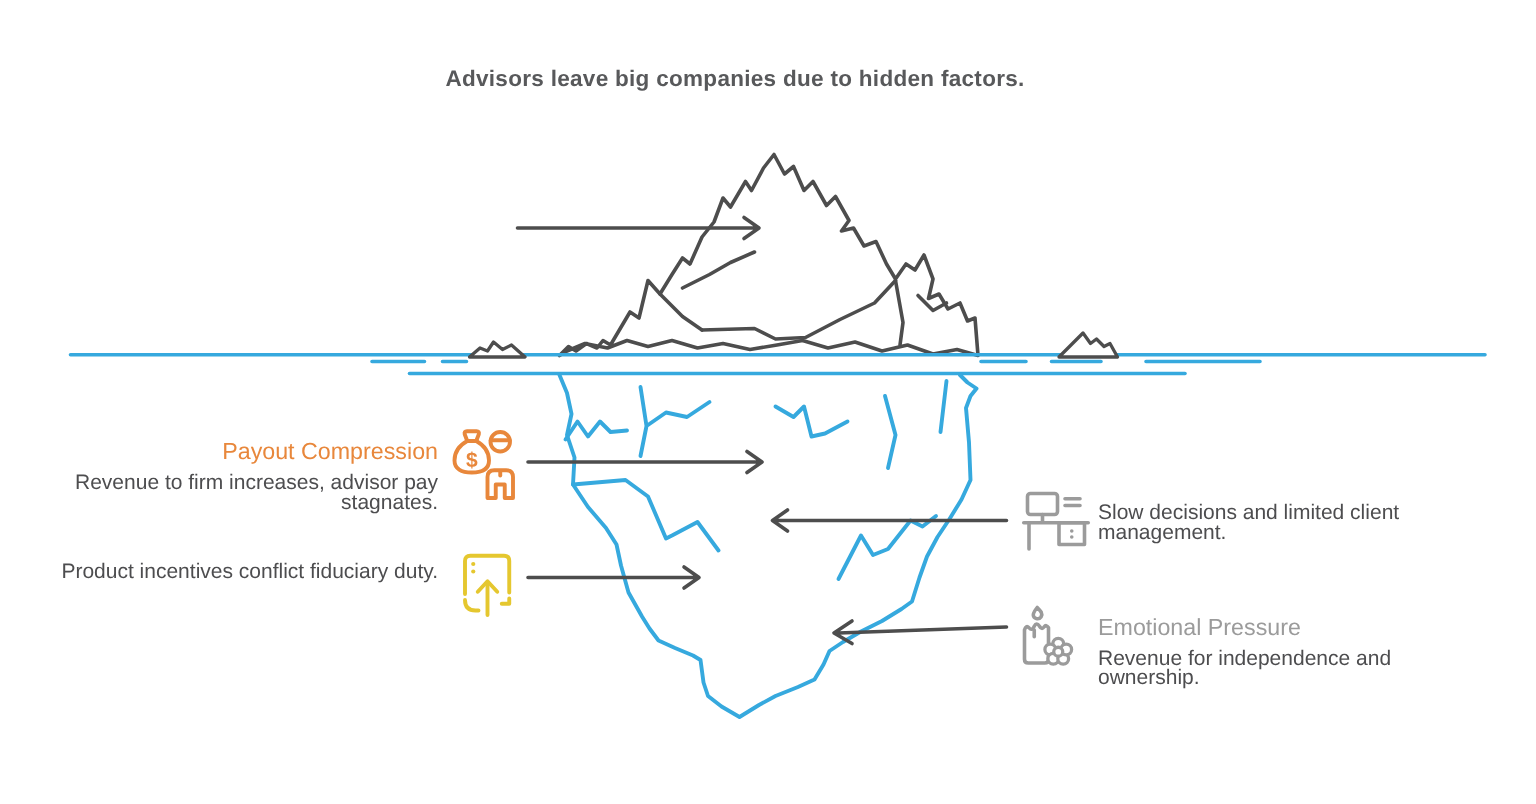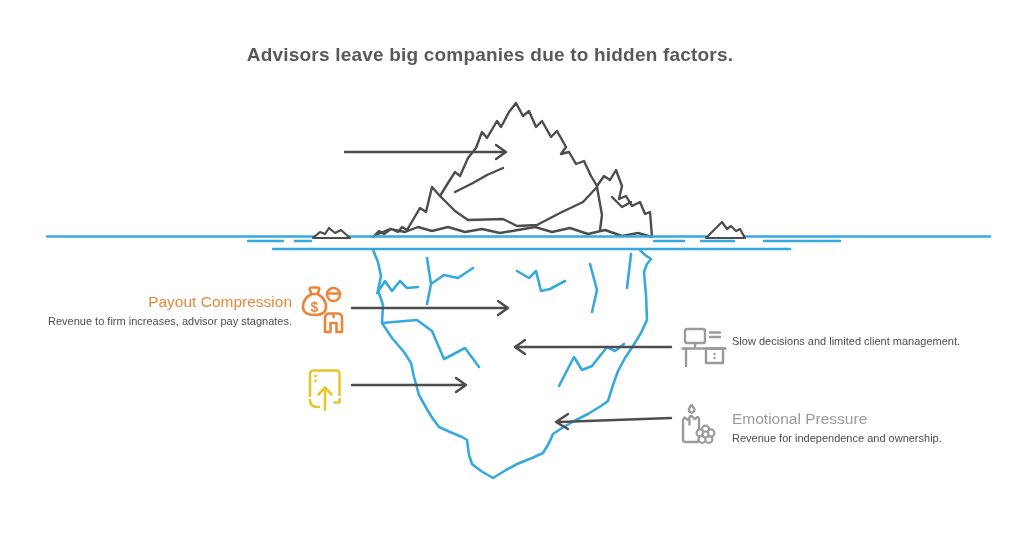--- a/index.html
+++ b/index.html
@@ -1,29 +1,29 @@
 <!DOCTYPE html>
 <html><head>
 <meta charset="utf-8">
 <style>
   * { margin:0; padding:0; box-sizing:border-box; }
   html,body { width:1024px; height:536px; background:#fff; overflow:hidden; }
   body { font-family:"Liberation Sans", sans-serif; }
   .stage { position:relative; width:1024px; height:536px; background:#fff; }
   .title {
     position:absolute; left:0; top:44px; width:980px;
-    text-align:center; font-size:19px; font-weight:bold; color:#58595B;
+    text-align:center; font-size:15px; font-weight:bold; color:#58595B;
     letter-spacing:.2px;
   }
   .diagram-svg { position:absolute; left:0; top:0; width:1024px; height:536px; }
   .factor { position:absolute; }
   .factor--left  { text-align:right; }
   .factor--right { text-align:left; }
   .factor-label { font-size:15.5px; font-weight:500; line-height:19px; }
-  .factor-desc  { font-size:11px; color:#4D4D4F; line-height:13px; margin-top:4px; }
+  .factor-desc  { font-size:14px; color:#4D4D4F; line-height:13px; margin-top:4px; }
   .label-orange { color:#E8873B; }
   .label-yellow { color:#E5C72F; }
   .label-gray   { color:#9B9B9B; }
   .icon { position:absolute; }
 </style>
 </head>
 <body>
 
 <div class="stage">
 
@@ -91,20 +91,21 @@
       <path d="M11.5,9 H17.5 C23,12 26,17 26,22 C26,27.5 21.5,30 14.5,30 C7.5,30 3,27.5 3,22 C3,17 6,12 11.5,9 Z"></path>
       <circle cx="33.5" cy="9.5" r="6.5"></circle>
       <path d="M27.2,8.5 H39.8"></path>
       <path d="M33.5,29 V32"></path>
       <path d="M25,47 V33 Q25,28.5 29.5,28.5 H37.5 Q42,28.5 42,33 V47 H36.5 V38 H30.5 V47 Z"></path>
     </g>
     <text x="14.5" y="26.5" text-anchor="middle" font-size="14" font-weight="bold" fill="#E8873B" font-family="Liberation Sans, sans-serif">$</text>
   </svg>
 
   <div class="factor factor--left" style="left:32px; top:370px; width:260px;">
+    <div class="factor-desc">Product incentives conflict fiduciary duty.</div>
   </div>
   <svg class="icon" style="left:306px; top:366px;" width="40" height="46" viewBox="0 0 40 46">
     <g stroke="#E5C72F" stroke-width="2.6" fill="none" stroke-linecap="round" stroke-linejoin="round">
       <path d="M4,30 V8 Q4,4.5 7.5,4.5 H30 Q33.5,4.5 33.5,8 V29"></path>
       <path d="M33.5,33 V36.5 H28.5"></path>
       <path d="M4,34 Q4,41 11,41 H13"></path>
       <path d="M19,44 V22"></path>
       <path d="M12.5,28.5 L19,21.5 L25.5,28.5"></path>
     </g>
     <g fill="#E5C72F">

